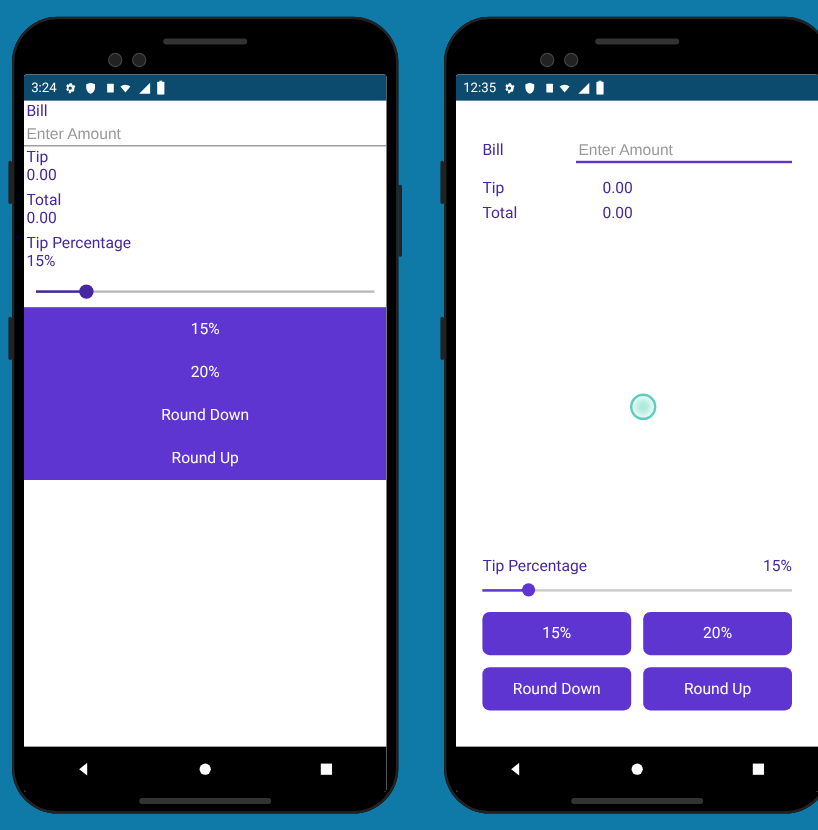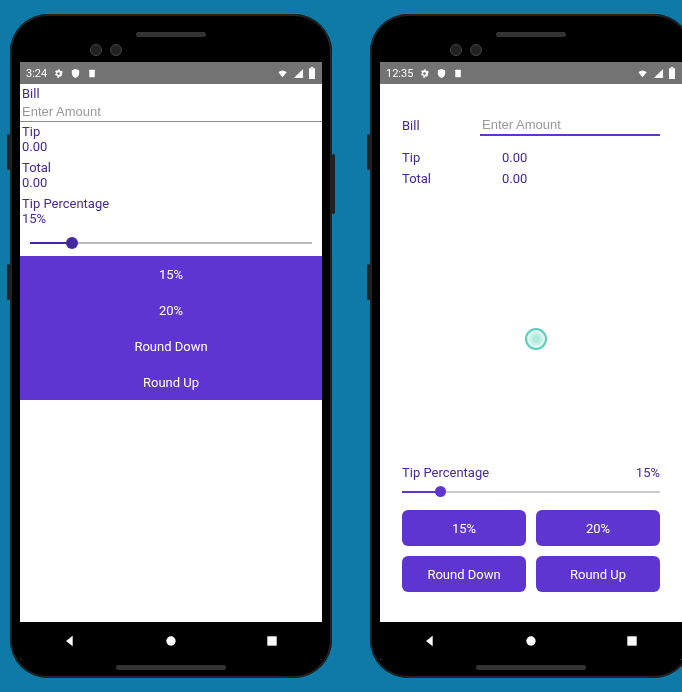--- a/index.html
+++ b/index.html
@@ -33,22 +33,22 @@
   }
   .screen {
     position: absolute;
     top: 48px; left: 10px; right: 10px; bottom: 18px;
     background: #fff;
     border-radius: 2px;
     overflow: hidden;
     display: flex; flex-direction: column;
   }
   .statusbar {
-    height: 22px; background: #737373; color: #fff;
-    display: flex; align-items: center; justify-content: space-between;
+    height: 22px; background: #0c4a6e; color: #fff;
+    display: flex; align-items: center; justify-content: flex-start;
     padding: 0 6px; font-size: 11px;
   }
   .sb-left { display:flex; align-items:center; gap:6px;}
   .sb-right { display:flex; align-items:center; gap:4px;}
   .sb-icon svg { display:block; }
   .content { flex: 1; position: relative; background:#fff; overflow:hidden;}
   .navbar {
     height: 38px; background:#000; display:flex; align-items:center; justify-content:space-around;
   }
   .navbar svg { fill:#fff; }

